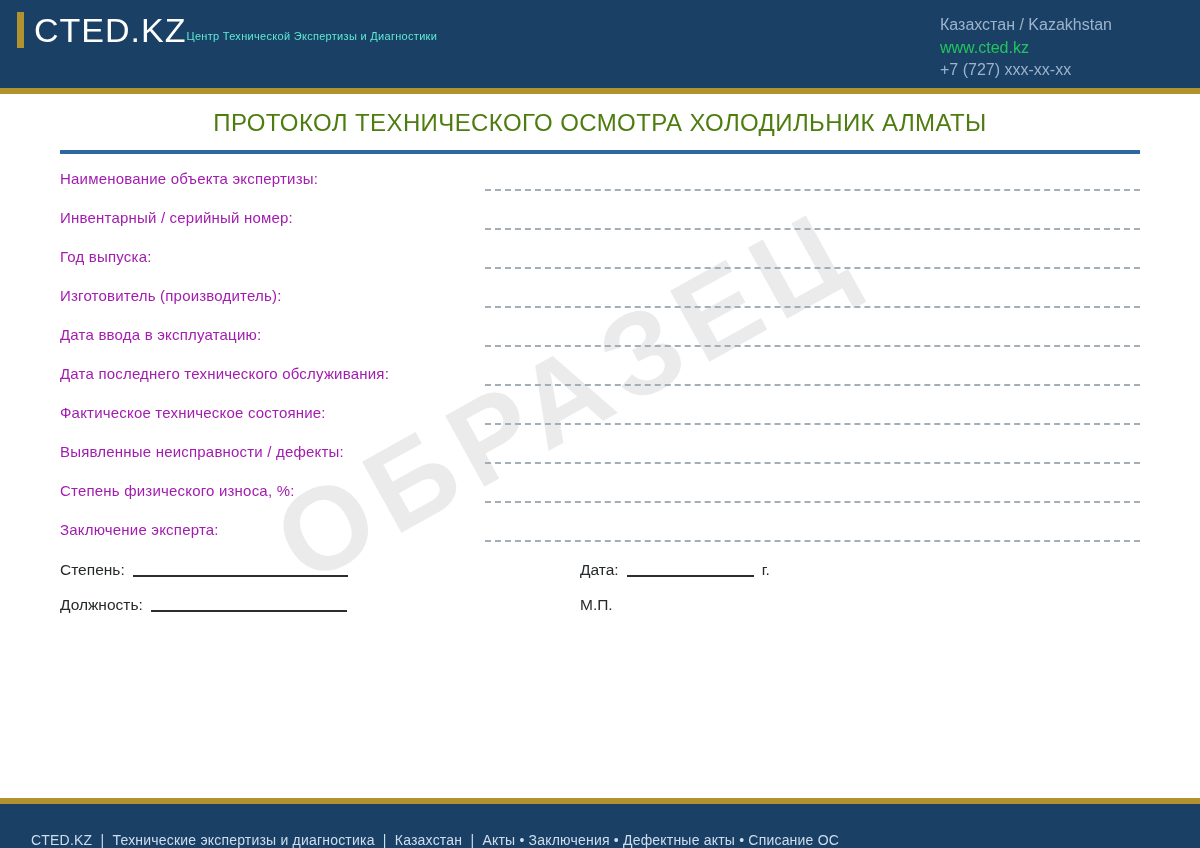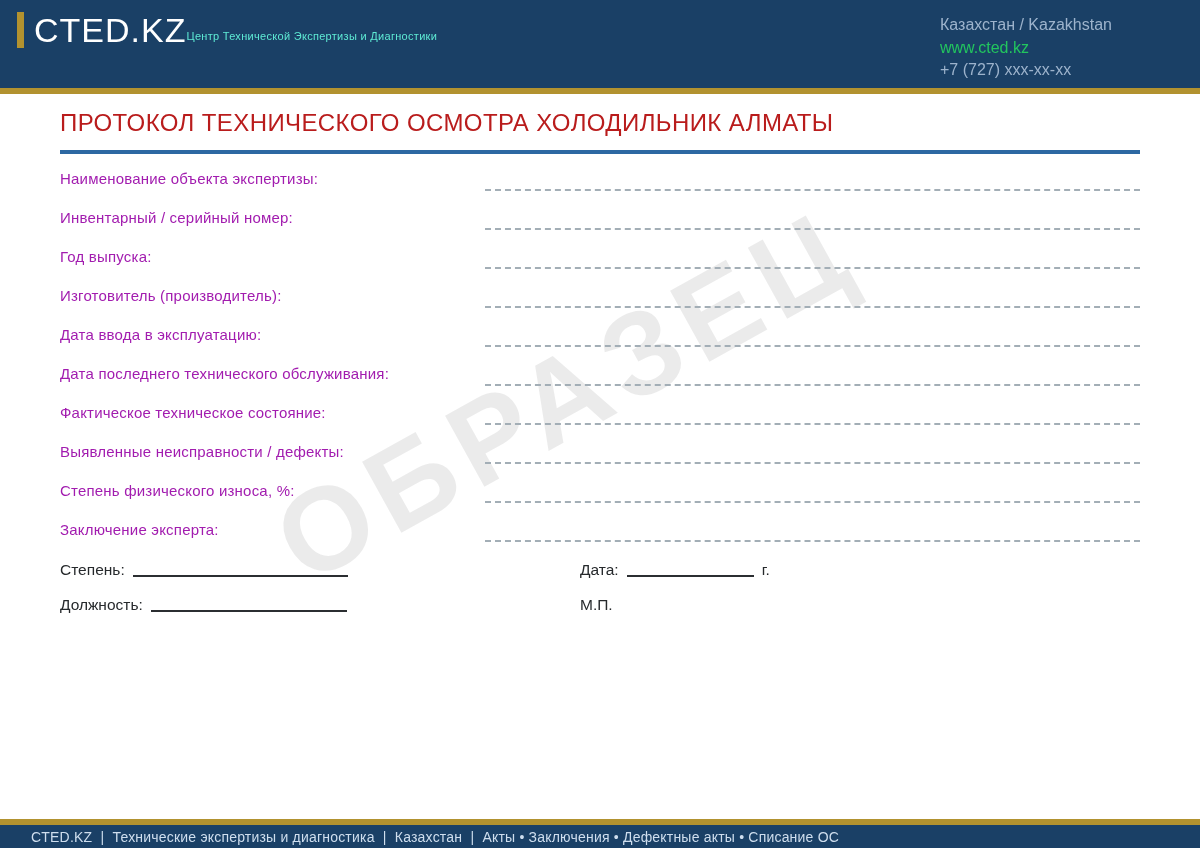--- a/index.html
+++ b/index.html
@@ -29,22 +29,22 @@
     position:absolute; left:565px; top:395px; z-index:1;
     transform:translate(-50%,-50%) rotate(-29deg);
     font-size:118px; font-weight:bold; letter-spacing:10px;
     color:rgba(20,20,20,0.085); white-space:nowrap; user-select:none;
   }
 
   
   .content { position:relative; z-index:2; padding:0 60px; }
   .doc-title {
     margin-top:109px; 
-    font-size:24px; font-weight:400;
-    color:#b91c1c; letter-spacing:0.4px;
+    text-align:center; font-size:24px; font-weight:400;
+    color:#4d7c0f; letter-spacing:0.4px;
   }
   .title-rule { height:4px; background:#2d68a2; margin-top:13px; }
 
   .fields { margin-top:9px; }
   .field-row { position:relative; height:39px; }
   .field-label {
     position:absolute; left:0; top:7px;
     font-size:15px; color:#a21caf; letter-spacing:0.2px;
   }
   .field-line {
@@ -59,23 +59,23 @@
   .sig-line {
     display:inline-block; border-bottom:2px solid #2b2e31;
     transform:translateY(2px); margin-left:8px;
   }
   .line-expert { width:215px; }
   .line-position { width:196px; }
   .line-date { width:127px; margin-right:8px; }
 
   
   .footer {
-    position:absolute; bottom:0; left:0; right:0; height:29px;
+    position:absolute; bottom:0; left:0; right:0; height:50px;
     background:#1a4066; border-top:6px solid #b2922f;
-    display:flex; align-items:center; padding:0 31px; z-index:3;
+    display:flex; align-items:flex-end; padding:0 31px; z-index:3;
   }
   .footer-text { font-size:14px; color:#cfdeee; letter-spacing:0.2px; white-space:pre; }
 </style>
 </head>
 <body>
 
 <div class="page">
 
   <div class="header">
     <div class="brand">

